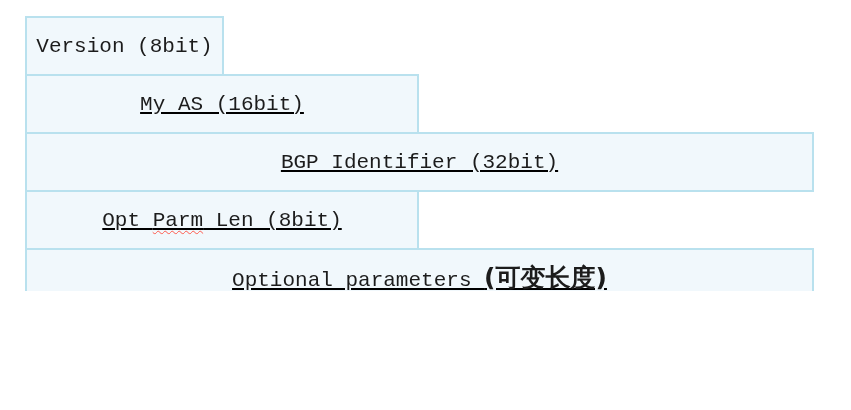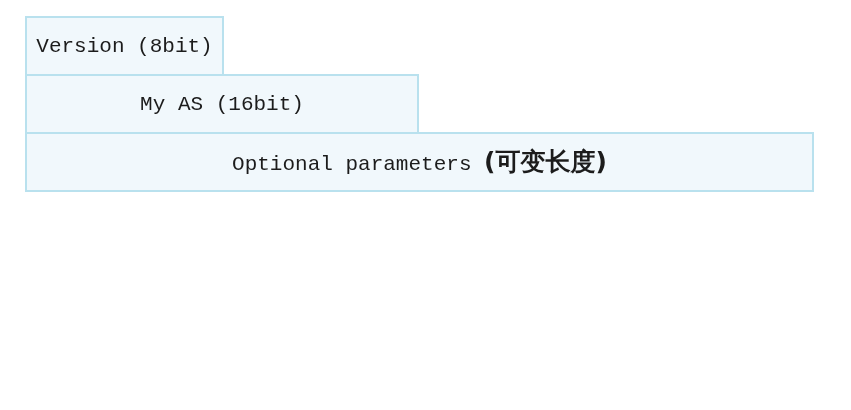--- a/index.html
+++ b/index.html
@@ -23,20 +23,21 @@
     box-sizing: border-box;
     height: 60px;
     border: 2px solid #b9e1ee;
     background: #f1f8fc;
     display: flex;
     align-items: center;
     justify-content: center;
   }
   .field-row + .field-row {
     margin-top: -2px; 
+    text-decoration: underline;
   }
   .w-version { width: 199px; }
   .w-half    { width: 394px; }
   .w-full    { width: 789px; }
   .label {
     font-family: "Liberation Mono", "DejaVu Sans Mono", monospace;
     font-size: 21px;
     color: #1c1c1c;
     white-space: pre;
     line-height: 1;
@@ -62,20 +63,26 @@
 
     <div class="field-row w-version">
       <span class="label">Version (8bit)</span>
     </div>
 
     <div class="field-row w-half">
       <span class="label">My AS (16bit)</span>
     </div>
 
 
+    <div class="field-row w-full">
+      <span class="label">BGP Identifier (32bit)</span>
+    </div>
 
+    <div class="field-row w-half">
+      <span class="label"><span>Opt </span><span class="misspelled">Parm</span><span> Len (8bit)</span></span>
+    </div>
 
     <div class="field-row w-full">
       <span class="label"><span>Optional parameters </span><span class="cjk">(可变长度)</span></span>
     </div>
 
   </div>
 </div>
 
 </body></html>

